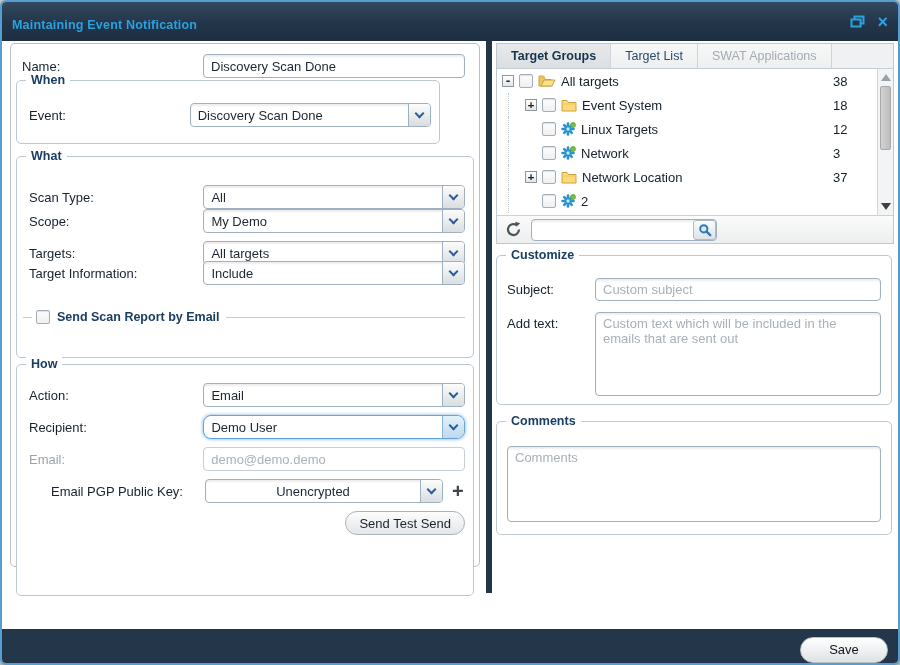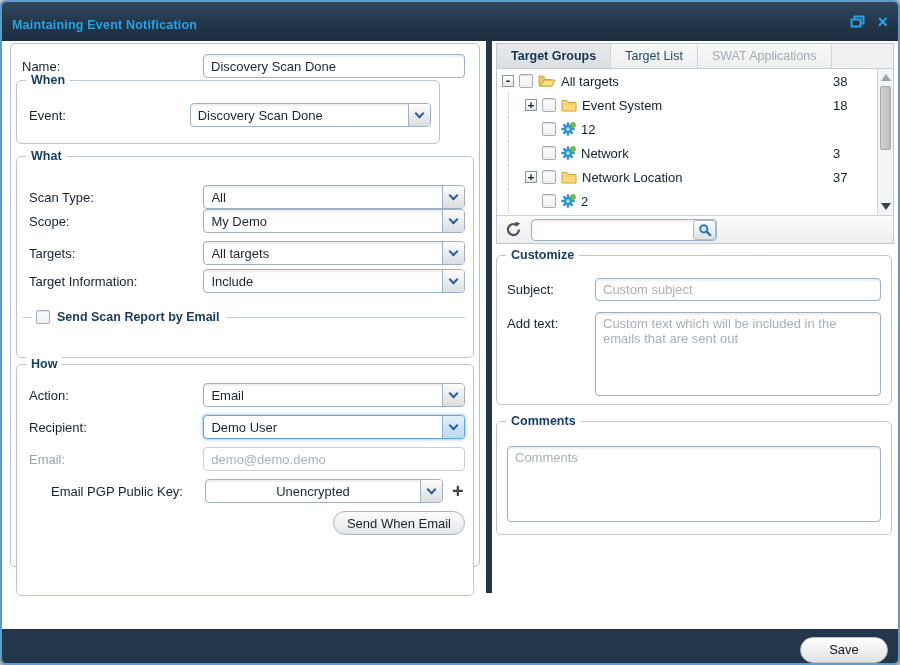--- a/index.html
+++ b/index.html
@@ -42,21 +42,21 @@
   .tfield::placeholder, textarea::placeholder{ color:#a8b0b8; }
   .tfield.disabled{ border-color:#c6cfd6; color:#b3bac1; box-shadow:none;}
 
   .select{ display:flex; height:24px; border:1px solid #9fb1c1; border-radius:4px;
     background:#fff; overflow:hidden; box-shadow:inset 0 2px 2px rgba(0,0,0,.07); cursor:pointer;}
   .sel-txt{ flex:1; padding:4px 7px 0 7px; font-size:13px; color:#1c2633; white-space:nowrap; overflow:hidden;}
   .sel-btn{ width:22px; border-left:1px solid #9fb1c1;
     background:linear-gradient(#fcfcfc,#dadee1); display:flex; align-items:center; justify-content:center;}
   .chev{ width:7px; height:7px; border-right:2px solid #2c5e9e; border-bottom:2px solid #2c5e9e;
     transform:rotate(45deg); margin-top:-4px;}
-  .select.focus{ border-color:#64a4da; box-shadow:0 0 3px 1px rgba(100,164,218,.55);}
+  .select.focus{ border-color:#64a4da; box-shadow:0 0 3px 1px rgba(100,164,218,.55);border-radius:8px;}
   .select.focus .sel-btn{ background:linear-gradient(#e4f1fa,#bcd9f0); border-left-color:#8ab6de;}
 
   .cbx{ width:14px; height:14px; border:1px solid #a2aeb9; border-radius:2px;
     background:linear-gradient(#fdfdfd,#eef0f1); box-shadow:inset 0 1px 1px rgba(0,0,0,.12);
     display:inline-block; cursor:pointer;}
 
   .sublegend{ position:absolute; left:6px; right:8px; height:20px; display:flex; align-items:center;}
   .sub-line{ border-top:1px solid #c3cdd5; }
   .sub-line.l{ width:9px; } .sub-line.r{ flex:1; }
   .sublegend .cbx{ margin:0 7px 0 4px;}
@@ -182,21 +182,21 @@
         </div>
         <div class="frow" style="top:84px;">
           <span class="flabel">Targets:</span>
           <div class="select" style="width:264px">
             <span class="sel-txt">All targets</span>
             <span class="sel-btn">
                 <i class="chev"></i>
               </span>
           </div>
         </div>
-        <div class="frow" style="top:112px;">
+        <div class="frow" style="top:104px;">
           <span class="flabel">Target Information:</span>
           <div class="select" style="width:264px">
             <span class="sel-txt">Include</span>
             <span class="sel-btn">
                 <i class="chev"></i>
               </span>
           </div>
         </div>
 
         <div class="sublegend" style="top:150px;">
@@ -235,21 +235,21 @@
         <div class="frow" style="top:114px;text-align:center;">
           <span class="flabel">Email PGP Public Key:</span>
           <div class="select" style="width:238px">
             <span class="sel-txt">Unencrypted</span>
             <span class="sel-btn">
                 <i class="chev"></i>
               </span>
           </div>
           <span class="plus">+</span>
         </div>
-        <button class="pillbtn" style="position:absolute; right:8px; top:146px;">Send When Email</button>
+        <button class="pillbtn" style="position:absolute; right:8px; top:146px;">Send Test Send</button>
       </div>
     </div>
 
     <div class="panel-right">
 
       <div class="tabpanel">
         <div class="tabstrip">
           <div class="tab active">Target Groups</div>
           <div class="tab">Target List</div>
           <div class="tab disabled">SWAT Applications</div>
@@ -289,20 +289,21 @@
               <g stroke="#2a93cc" stroke-width="2.6" stroke-linecap="round">
                 <line x1="7" y1="1.5" x2="7" y2="12.5"></line>
                   <line x1="1.5" y1="7" x2="12.5" y2="7"></line>
                 <line x1="3.2" y1="3.2" x2="10.8" y2="10.8"></line>
                   <line x1="10.8" y1="3.2" x2="3.2" y2="10.8"></line>
               </g>
               <circle cx="7" cy="7" r="3.6" fill="#2a93cc"></circle>
                 <circle cx="7" cy="7" r="1.7" fill="#bfe6f7"></circle>
               <circle cx="12" cy="3" r="2.4" fill="#7bc24a" stroke="#5ca22e"></circle>
             </svg>
+            <span class="tlabel">Linux Targets</span>
             <span class="tcount">12</span>
           </div>
 
           <div class="trow">
             <span class="tind"></span>
             <span class="texp blank"></span>
             <span class="cbx"></span>
             <svg class="ticn" width="15" height="15" viewBox="0 0 15 15">
               <g stroke="#2a93cc" stroke-width="2.6" stroke-linecap="round">
                 <line x1="7" y1="1.5" x2="7" y2="12.5"></line>

